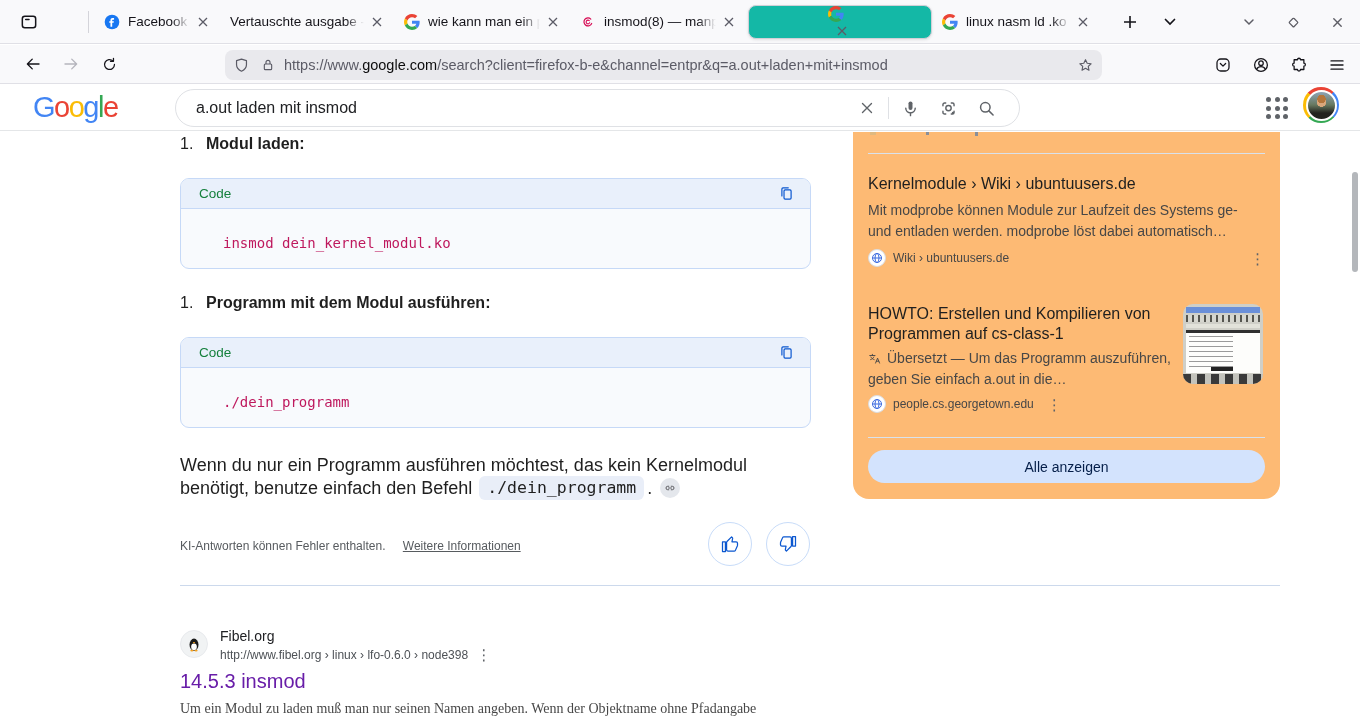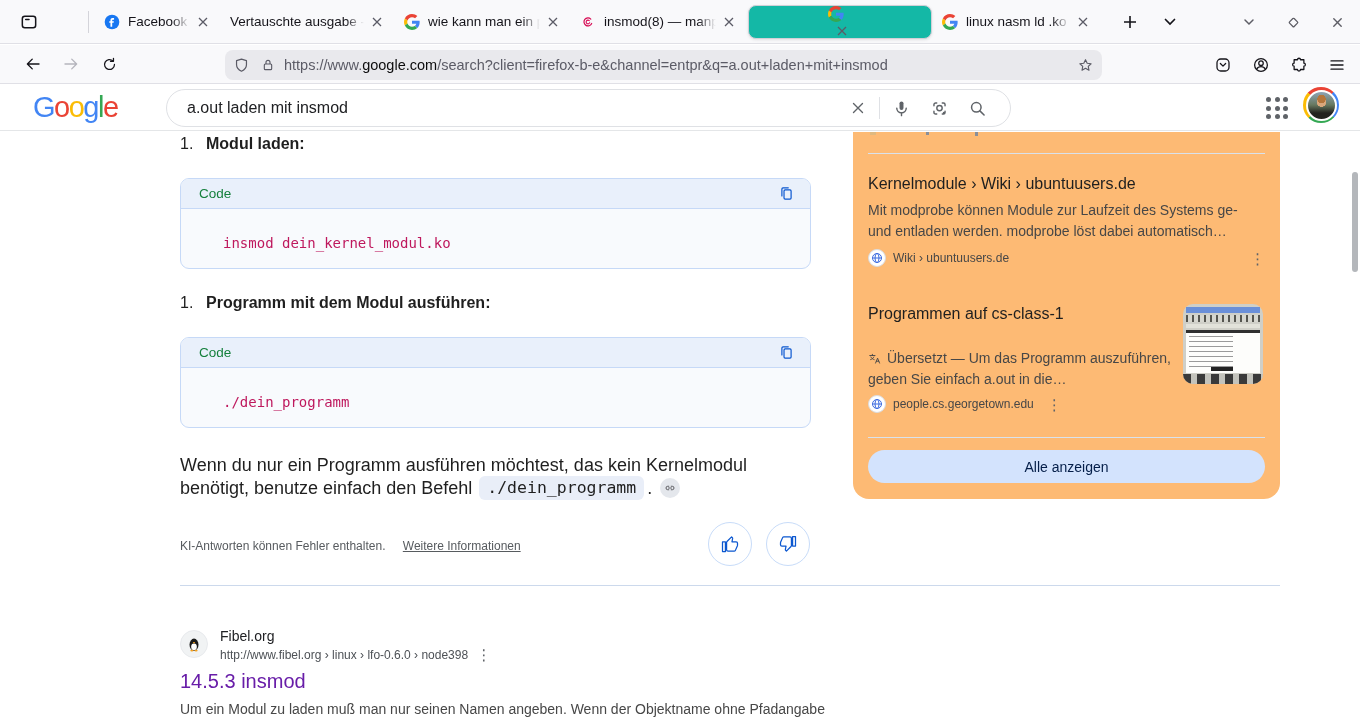--- a/index.html
+++ b/index.html
@@ -33,21 +33,21 @@
     border-radius:8px;display:flex;align-items:center;padding:0 8px;}
   .url-text{flex:1;font-size:14.5px;color:#5b5b66;white-space:nowrap;overflow:hidden;margin-left:8px;}
   .url-text .strong{color:#0c0c0d;}
   .rt-icons{position:absolute;right:8px;top:50px;display:flex;gap:8px;}
   .rt-icons .nav-btn{color:#15141a;}
 
   
   .ghead{position:absolute;left:0;top:85px;width:1360px;height:46px;background:#fff;border-bottom:1px solid #e4e6e8;}
   .glogo{position:absolute;left:33px;top:6px;font-size:29px;font-weight:500;letter-spacing:-1.5px;cursor:pointer;}
   .c-blue{color:#4285F4}.c-red{color:#EA4335}.c-yel{color:#FBBC05}.c-grn{color:#34A853}
-  .searchbox{position:absolute;left:166px;top:4px;width:845px;height:38px;border:1px solid #dfe1e5;
+  .searchbox{position:absolute;left:175px;top:4px;width:845px;height:38px;border:1px solid #dfe1e5;
     border-radius:20px;background:#fff;display:flex;align-items:center;padding:0 14px 0 20px;}
   .sb-q{flex:1;font-size:16px;color:#202124;}
   .sb-ic{width:38px;height:38px;display:flex;align-items:center;justify-content:center;color:#5f6368;}
   .sb-div{width:1px;height:22px;background:#dfe1e5;margin:0 2px;}
   .apps-grid{position:absolute;left:1263px;top:9px;width:28px;height:28px;display:grid;
     grid-template-columns:repeat(3,5px);grid-template-rows:repeat(3,5px);gap:3.5px;padding:2px;align-content:center;justify-content:center;}
   .apps-grid i{background:#5f6368;border-radius:50%;}
   .avatar{position:absolute;left:1303px;top:2px;width:36px;height:36px;border-radius:50%;padding:2.5px;
     background:conic-gradient(from 315deg,#ea4335 0 25%,#4285f4 0 50%,#34a853 0 75%,#fbbc05 0 100%);}
   .avatar .face{width:100%;height:100%;border-radius:50%;border:2px solid #fff;
@@ -81,21 +81,21 @@
     display:flex;align-items:center;justify-content:center;color:#0b57d0;}
 
   .hdiv{position:absolute;left:180px;width:1100px;height:1px;background:#ccd9ec;}
 
   
   .res-fav{position:absolute;left:180px;width:28px;height:28px;border-radius:50%;background:#f1f3f4;
     border:1px solid #e8eaed;display:flex;align-items:center;justify-content:center;}
   .res-site{position:absolute;left:220px;font-size:14px;color:#202124;}
   .res-url{position:absolute;left:220px;font-size:12px;color:#4d5156;display:flex;align-items:center;gap:8px;}
   .res-title{position:absolute;left:180px;font-size:20px;color:#681da8;cursor:pointer;}
-  .res-snip{position:absolute;left:180px;font-size:14px;color:#474747;}
+  .res-snip{position:absolute;left:180px;font-size:14px;color:#474747;font-family:Liberation Serif, serif;}
   .dots{font-size:15px;color:#5f6368;line-height:1;}
 
   
   .sidecard{position:absolute;left:853px;top:0;width:427px;height:367px;background:#fdba74;border-radius:0 0 16px 16px;}
   .frag{position:absolute;background:#8a8f98;}
   .sc-div{position:absolute;left:15px;width:397px;height:1px;background:#d9e2ec;}
   .sc-title{position:absolute;left:15px;font-size:16px;color:#1f1f1f;cursor:pointer;line-height:20px;}
   .sc-snip{position:absolute;left:15px;font-size:14px;color:#474747;line-height:21px;}
   .src-row{position:absolute;left:15px;display:flex;align-items:center;gap:7px;font-size:12px;color:#474747;}
   .g-fav{width:18px;height:18px;border-radius:50%;background:#fff;border:1px solid #dadce0;
@@ -458,20 +458,21 @@
             <circle cx="12" cy="12" r="9" fill="none" stroke="#3b6adf" stroke-width="2"></circle>
             <ellipse cx="12" cy="12" rx="4" ry="9" fill="none" stroke="#3b6adf" stroke-width="2"></ellipse>
             <line x1="3" y1="12" x2="21" y2="12" stroke="#3b6adf" stroke-width="2"></line>
           </svg>
       </span>
       <span style="flex:1">Wiki › ubuntuusers.de</span>
       <span class="dots">⋮</span>
     </div>
 
     <div class="sc-title" style="top:172px;width:310px">
+      <div>HOWTO: Erstellen und Kompilieren von</div>
       <div>Programmen auf cs-class-1</div>
     </div>
     <div class="sc-snip" style="top:216px;width:320px">
       <div style="display:flex;align-items:center;gap:5px">
         <svg width="14" height="14" viewBox="0 0 24 24">
             <path d="M3 6h9M7.5 4v2M5 8.5c1.3 2.4 3 3.8 5.5 4.5M10 8.5c-1.3 2.4-3 3.8-5.5 4.5" fill="none" stroke="#474747" stroke-width="1.6" stroke-linecap="round"></path>
             <path d="M13 19l3.4-8.5L19.8 19M14.3 15.8h4.2" fill="none" stroke="#474747" stroke-width="1.6" stroke-linecap="round" stroke-linejoin="round"></path>
           </svg>
         <span>Übersetzt — Um das Programm auszuführen,</span>
       </div>

